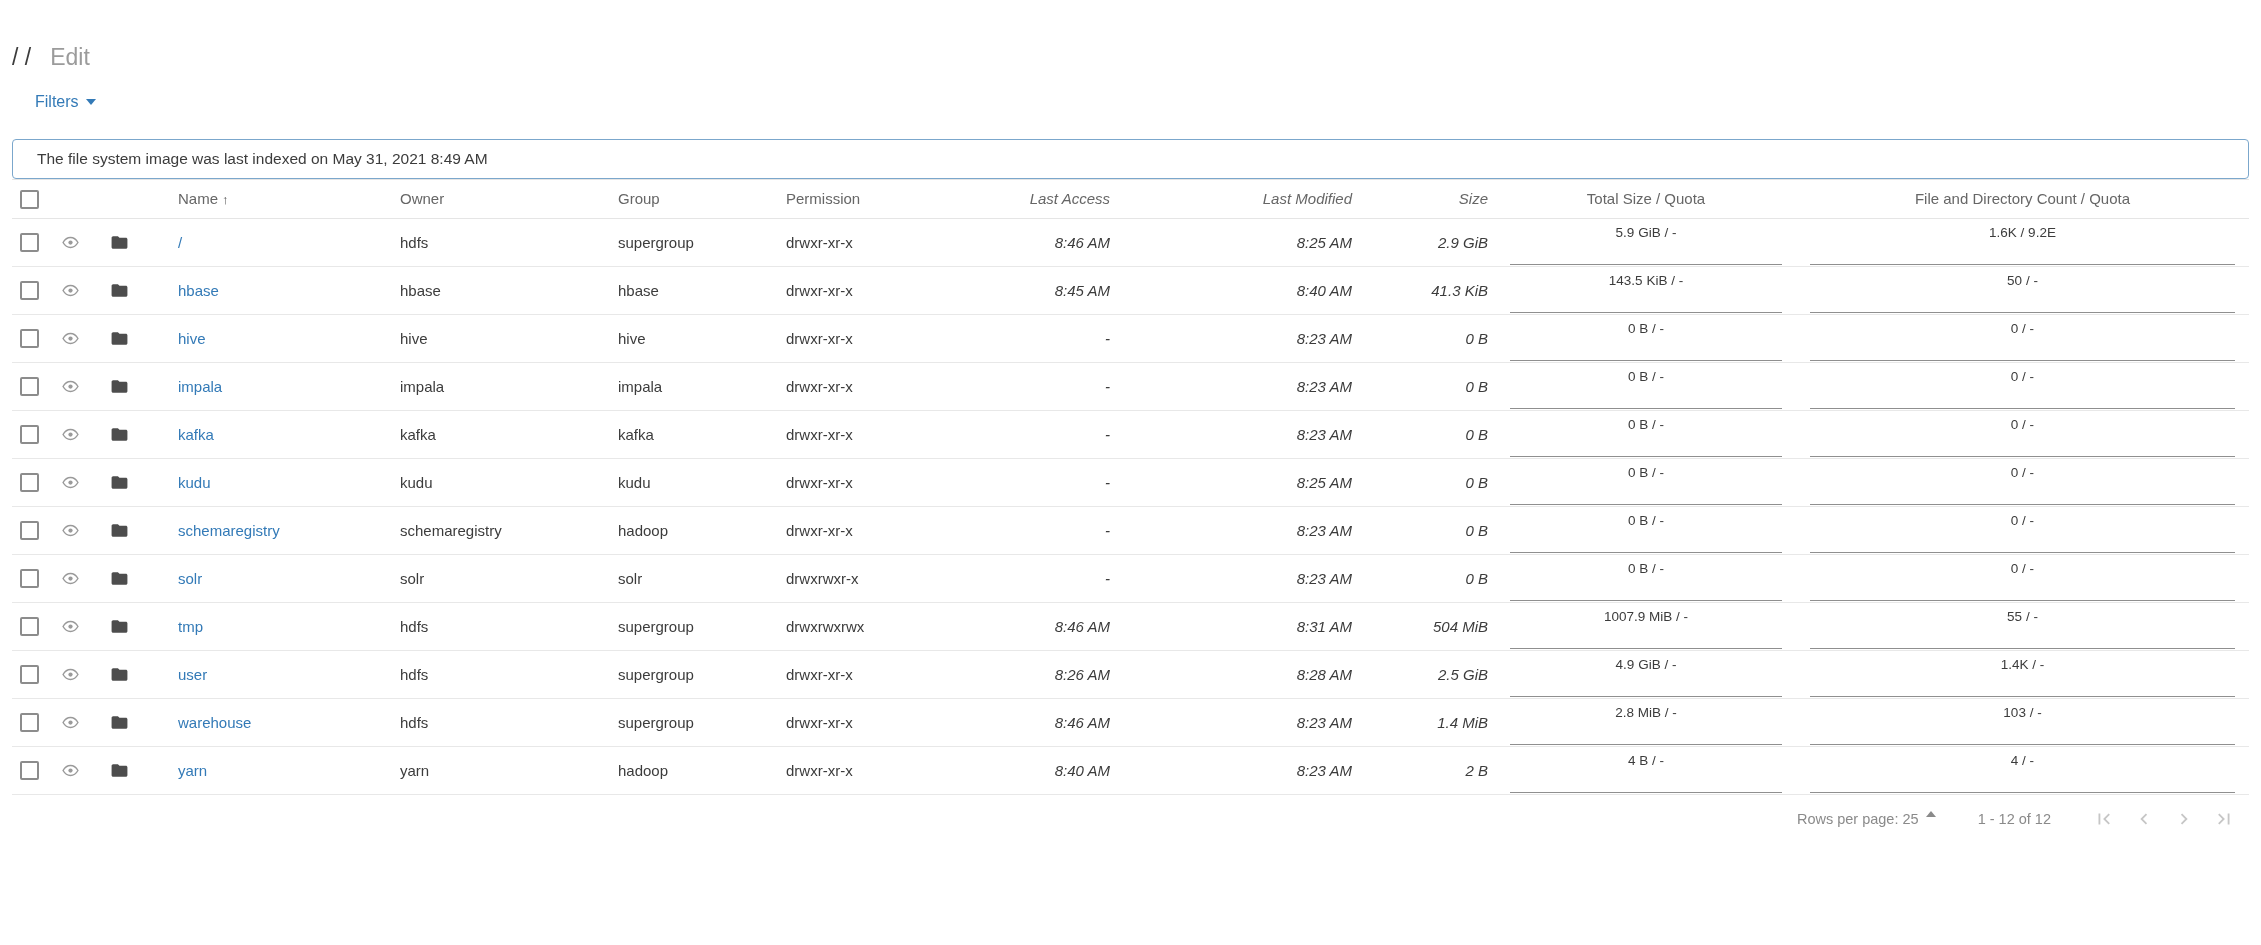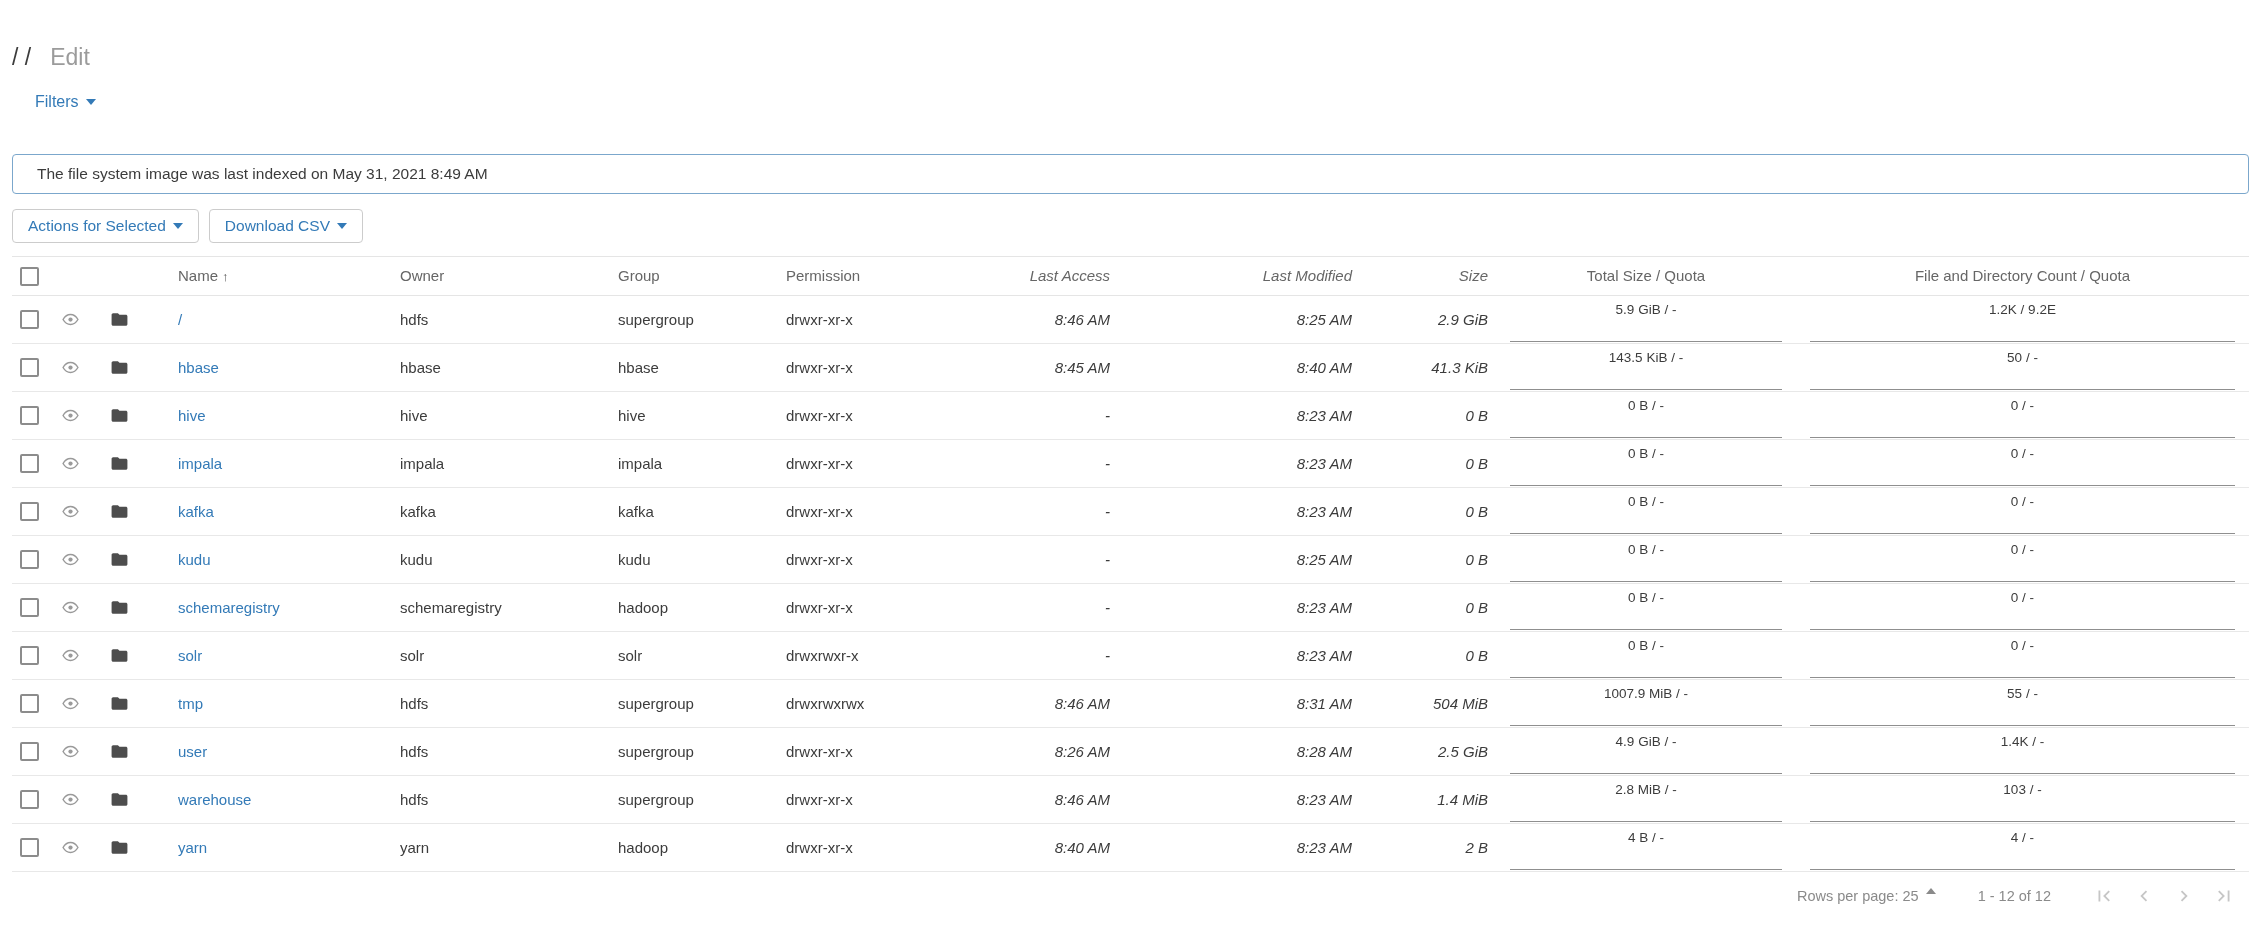--- a/index.html
+++ b/index.html
@@ -52,21 +52,21 @@
   .caret-up {
     display: inline-block;
     width: 0; height: 0;
     border-left: 5px solid transparent;
     border-right: 5px solid transparent;
     border-bottom: 6px solid #8a8a8a;
     margin-left: 7px;
   }
 
   .banner {
-    margin-top: 43px;
+    margin-top: 28px;
     border: 1px solid #7ba7cc;
     border-radius: 4px;
     padding: 10px 24px;
     font-size: 15.5px;
     color: #3c3c3c;
     background: #fff;
   }
 
   .toolbar {
     margin-top: 15px;
@@ -172,30 +172,20 @@
 
   <div class="filters-link">
     <span>Filters</span>
     <span class="caret-down"></span>
   </div>
 
   <div class="banner">
     <span>The file system image was last indexed on May 31, 2021 8:49 AM</span>
   </div>
 
-  <div class="toolbar">
-    <button class="btn">
-      <span>Actions for Selected</span>
-      <span class="caret-down"></span>
-    </button>
-    <button class="btn">
-      <span>Download CSV</span>
-      <span class="caret-down"></span>
-    </button>
-  </div>
 
   <table class="dir-table">
     <colgroup>
       <col style="width:42px">
         <col style="width:48px">
         <col style="width:68px">
       <col style="width:222px">
         <col style="width:218px">
         <col style="width:168px">
       <col style="width:200px">
@@ -243,21 +233,21 @@
     <td>hdfs</td>
     <td>supergroup</td>
     <td>drwxr-xr-x</td>
     <td class="num">8:46 AM</td>
     <td class="num">8:25 AM</td>
     <td class="num">2.9 GiB</td>
     <td>
             <div class="quota-bar"><span>5.9 GiB / -</span></div>
           </td>
     <td>
-            <div class="quota-bar"><span>1.2K / 9.2E</span></div>
+            <div class="quota-bar"><span>1.6K / 9.2E</span></div>
           </td>
   </tr>
 
   <tr>
     <td><input type="checkbox" class="cb" style=""></td>
     <td>
       <span class="icon-eye">
         <svg width="17" height="17" viewBox="0 0 24 24">
                 <path d="M1.5 12s4-7 10.5-7 10.5 7 10.5 7-4 7-10.5 7S1.5 12 1.5 12z" fill="none" stroke="#9a9a9a" stroke-width="2"></path>
                 <circle cx="12" cy="12" r="3" fill="#9a9a9a"></circle>

